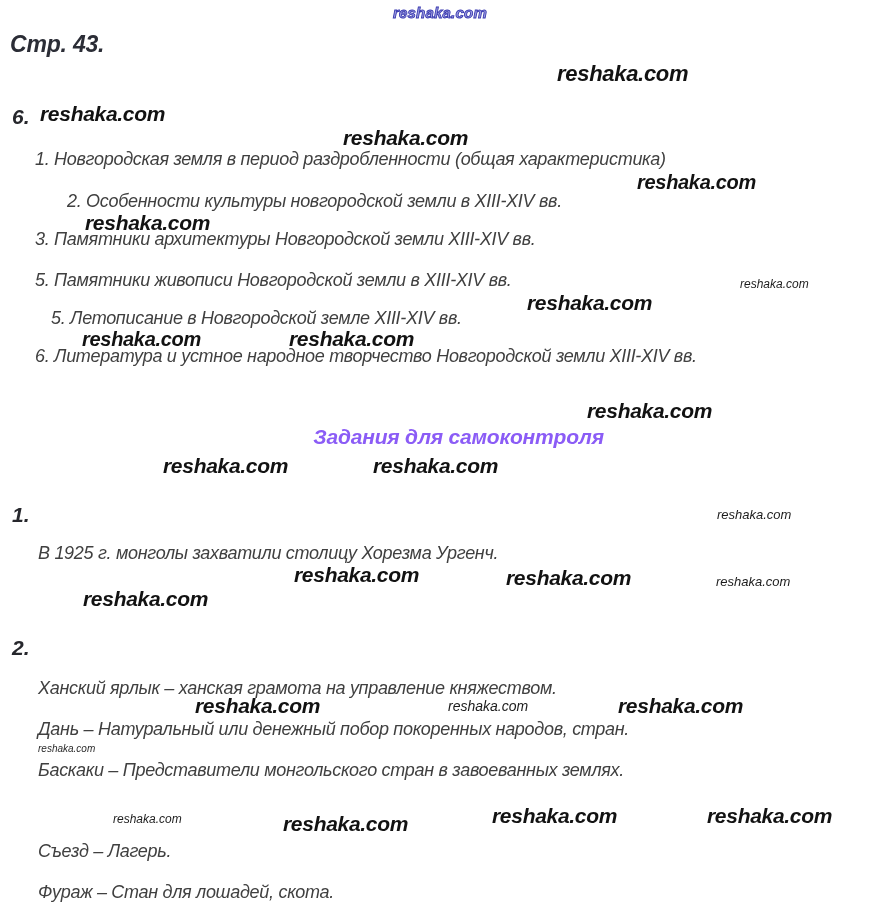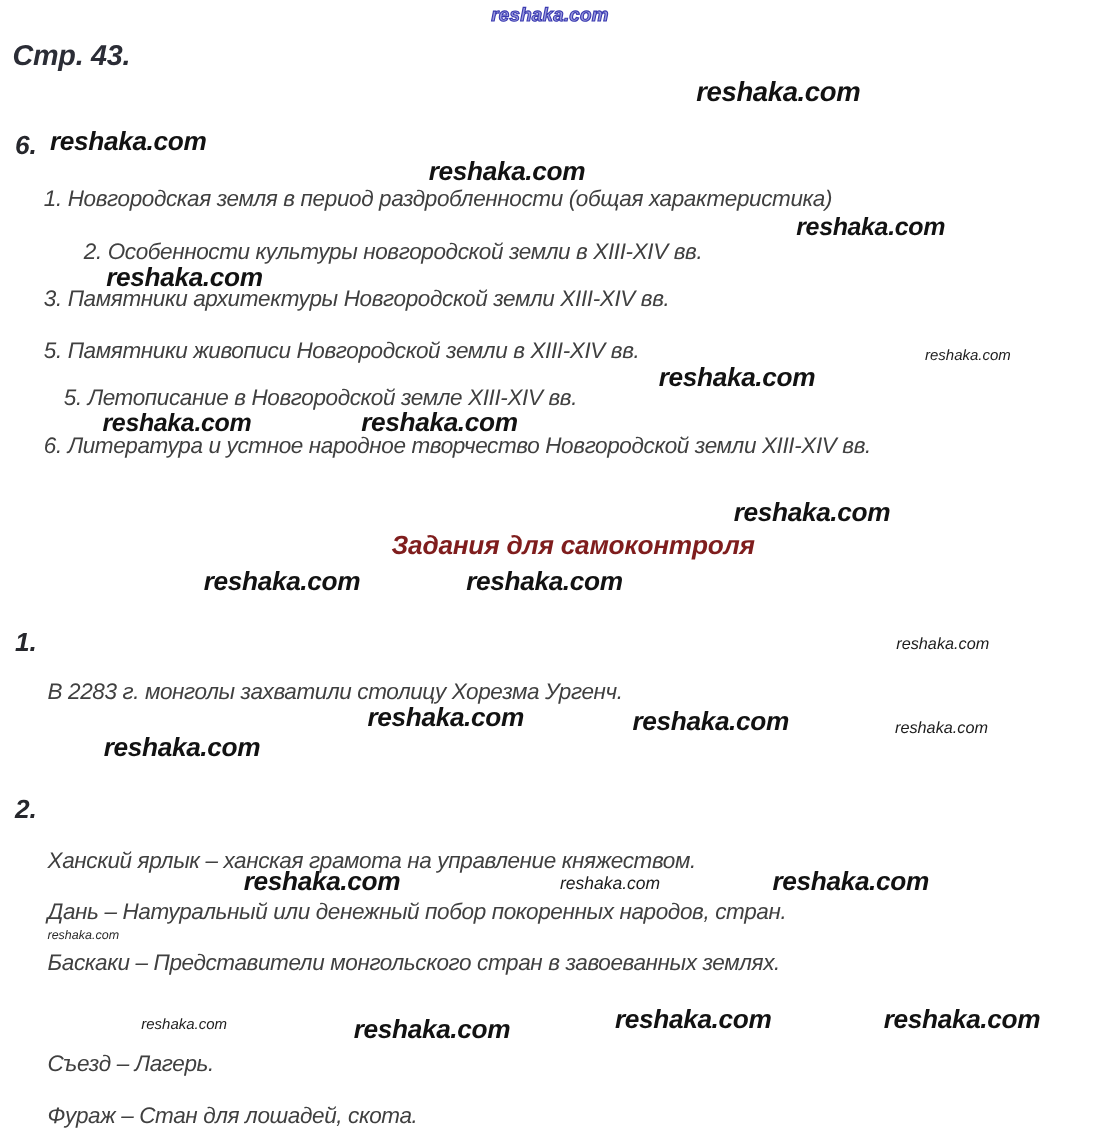--- a/index.html
+++ b/index.html
@@ -18,21 +18,21 @@
   }
   .task-num{
     font-size:21px;font-weight:700;color:#26272c;
   }
   .body-line{
     font-size:18px;font-weight:400;color:#404040;letter-spacing:-0.3px;
   }
   .section-heading{
     left:0;top:425px;width:875px;text-align:center;padding-left:42px;
     box-sizing:border-box;
-    font-size:21px;font-weight:700;color:#7f1d1d;letter-spacing:-0.2px;
+    font-size:21px;font-weight:700;color:#8b5cf6;letter-spacing:-0.2px;
   }
   
   .wm{
     position:absolute;white-space:nowrap;
     font-weight:700;color:#121212;font-size:21px;letter-spacing:-0.3px;
   }
   .wm-s{font-weight:400;font-size:13px;color:#1c1c1c;letter-spacing:0;}
   .wm-t{font-weight:400;font-size:10px;color:#2a2a2a;letter-spacing:0;}
   .wm-outline{
     font-size:15px;font-weight:700;color:#9a9ade;
@@ -78,21 +78,21 @@
   <div class="abs body-line" style="left:35px;top:149px;">1. Новгородская земля в период раздробленности (общая характеристика)</div>
   <div class="abs body-line" style="left:35px;top:191px;margin-left:32px;">2. Особенности культуры новгородской земли в XIII-XIV вв.</div>
   <div class="abs body-line" style="left:35px;top:229px;">3. Памятники архитектуры Новгородской земли XIII-XIV вв.</div>
   <div class="abs body-line" style="left:35px;top:270px;">5. Памятники живописи Новгородской земли в XIII-XIV вв.</div>
   <div class="abs body-line" style="left:35px;top:308px;margin-left:16px;">5. Летописание в Новгородской земле XIII-XIV вв.</div>
   <div class="abs body-line" style="left:35px;top:346px;">6. Литература и устное народное творчество Новгородской земли XIII-XIV вв.</div>
 
   <div class="abs section-heading">Задания для самоконтроля</div>
 
   <div class="abs task-num" style="left:12px;top:503px;">1.</div>
-  <div class="abs body-line" style="left:38px;top:543px;">В 2283 г. монголы захватили столицу Хорезма Ургенч.</div>
+  <div class="abs body-line" style="left:38px;top:543px;">В 1925 г. монголы захватили столицу Хорезма Ургенч.</div>
 
   <div class="abs task-num" style="left:12px;top:636px;">2.</div>
 
   <div class="abs body-line" style="left:38px;top:678px;">Ханский ярлык – ханская грамота на управление княжеством.</div>
   <div class="abs body-line" style="left:38px;top:719px;">Дань – Натуральный или денежный побор покоренных народов, стран.</div>
   <div class="abs body-line" style="left:38px;top:760px;">Баскаки – Представители монгольского стран в завоеванных землях.</div>
   <div class="abs body-line" style="left:38px;top:841px;">Съезд – Лагерь.</div>
   <div class="abs body-line" style="left:38px;top:882px;">Фураж – Стан для лошадей, скота.</div>
 
 </div>

